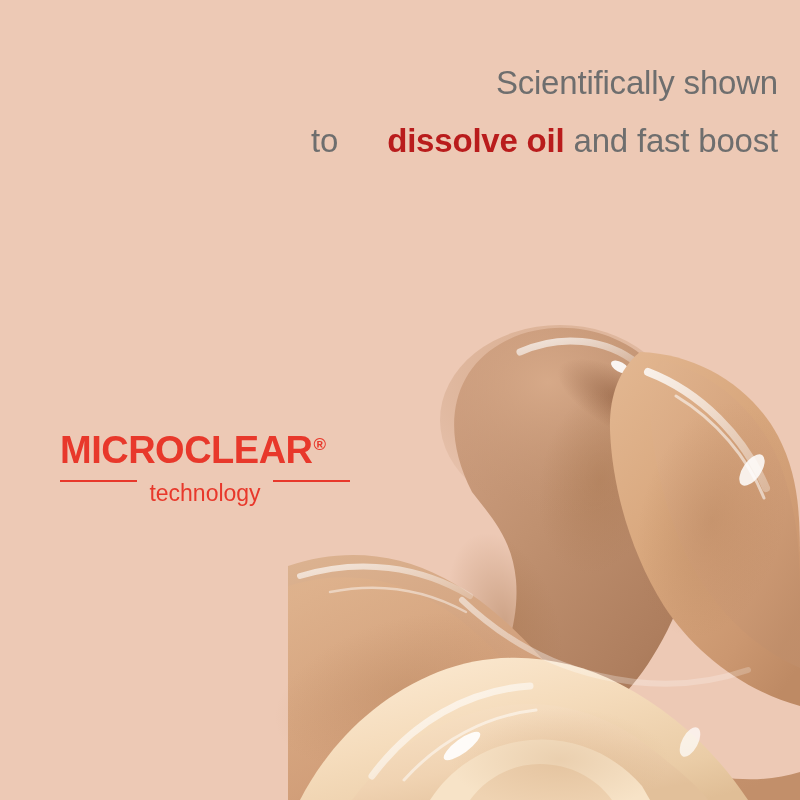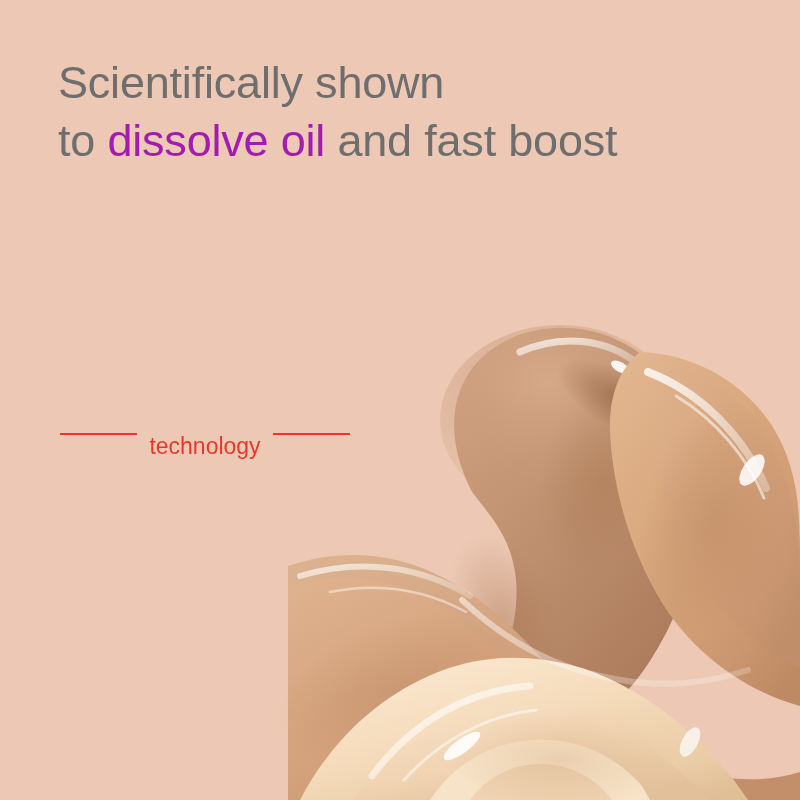--- a/index.html
+++ b/index.html
@@ -33,30 +33,32 @@
 
   
   #headline {
     position: absolute;
     left: 58px;
     top: 54px;
     width: 720px;
     z-index: 5;
   }
   .headline-line {
-    font-size: 45px;
+    font-size: 33px;
     line-height: 58px;
     color: #6E6E6E;
     font-weight: 400;
     letter-spacing: -0.2px;
     white-space: pre;
+    text-align: right;
   }
   .hl-em {
-    color: #a21caf;
-    font-weight: 400;
+    color: #b91c1c;
+    font-weight: 700;
+    margin-left: 40px;
   }
 
   
   #logo-lockup {
     position: absolute;
     left: 60px;
     top: 424px;
     z-index: 5;
   }
   #logo-wordmark {
@@ -272,20 +274,21 @@
                C 652 688 702 686 748 670" stroke="url(#glossWhite)" stroke-width="6" fill="none" stroke-linecap="round" opacity="0.55"></path>
     </g>
   </svg>
 
   <div id="headline">
     <div class="headline-line"><span>Scientifically shown</span></div>
     <div class="headline-line"><span>to </span><span class="hl-em">dissolve oil</span><span> and fast boost</span></div>
   </div>
 
   <div id="logo-lockup">
+    <div id="logo-wordmark"><span class="wm-light">MICRO</span><span class="wm-bold">CLEAR</span><span class="wm-reg">®</span></div>
     <div id="logo-tagline-row">
       <span class="tagline-rule"></span>
       <span id="logo-tagline">technology</span>
       <span class="tagline-rule"></span>
     </div>
   </div>
 
 </div>
 
 </body></html>

